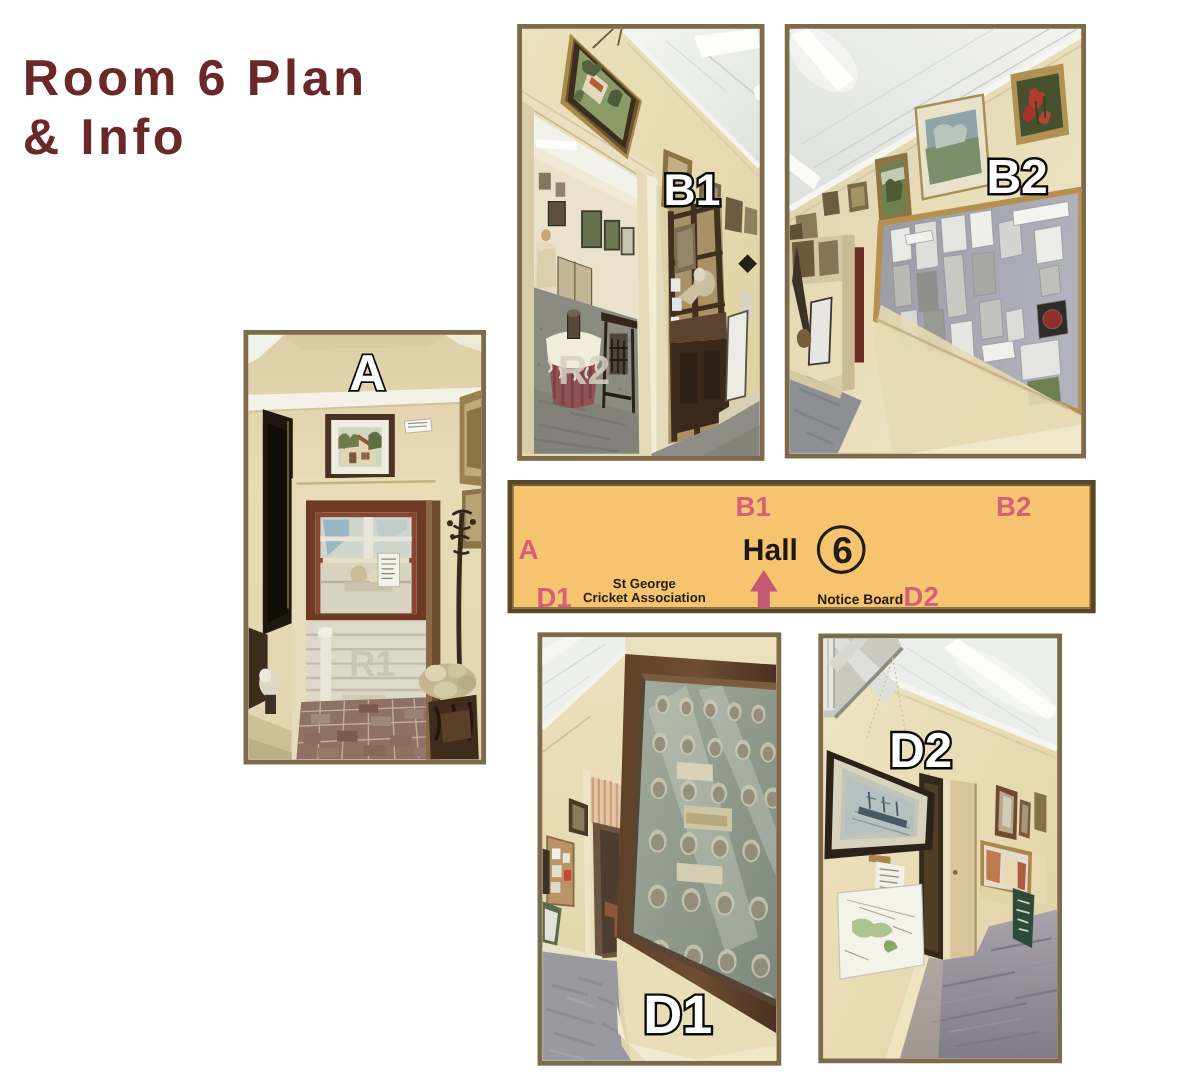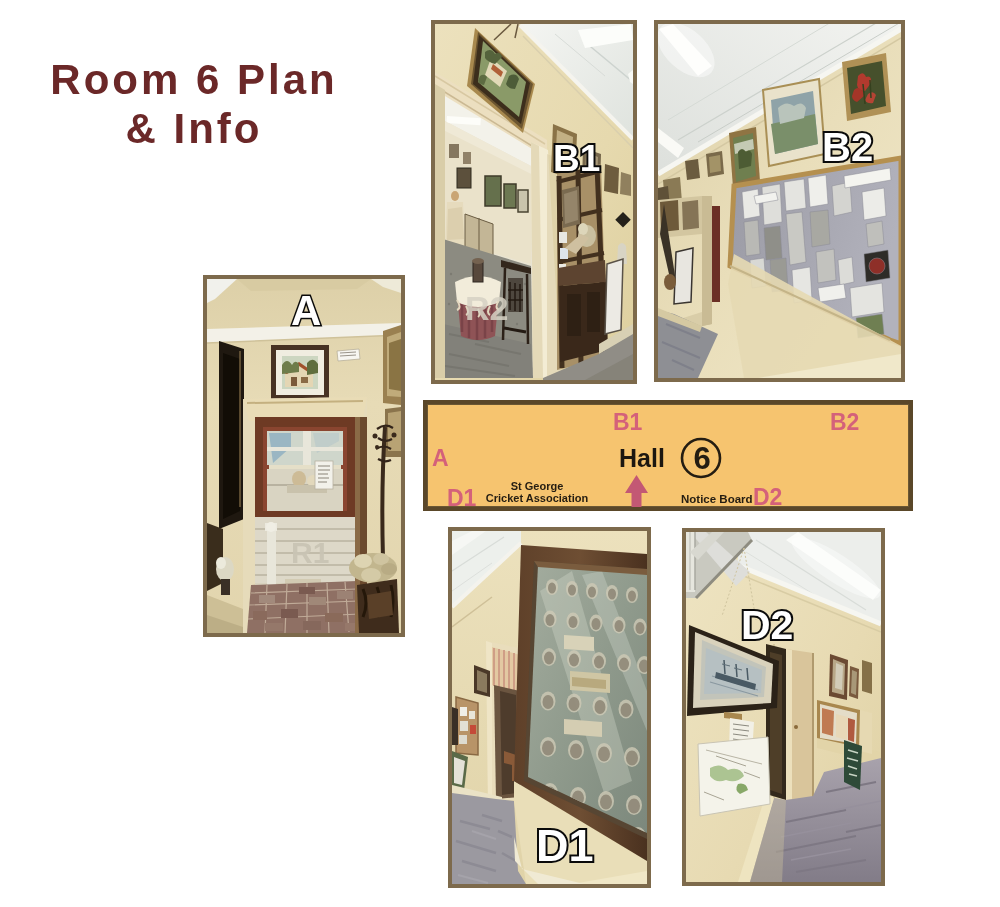--- a/index.html
+++ b/index.html
@@ -1,19 +1,19 @@
 <!DOCTYPE html>
 <html><head>
 <meta charset="utf-8">
 <style>
   html,body{margin:0;padding:0;background:#ffffff;}
   body{width:1000px;height:907px;position:relative;font-family:"Liberation Sans",sans-serif;overflow:hidden;}
   .ph{position:absolute;border:4px solid #7d6a4c;box-sizing:border-box;background:#e8ddbb;}
   .ph svg{display:block;width:100%;height:100%;}
-  #title{position:absolute;left:19px;top:55px;width:350px;text-align:center;
+  #title{position:absolute;left:19px;top:40px;width:350px;text-align:left;
     font-weight:bold;font-size:42px;line-height:49px;color:#6b2828;letter-spacing:3px;}
 </style>
 </head>
 <body>
 <div id="title">Room 6 Plan<br>&amp; Info</div>
 
 <div class="ph" id="b1" style="left:431px;top:20px;width:206px;height:364px;">
 <svg viewBox="0 0 198 356" preserveAspectRatio="none">
 <defs>
 <linearGradient id="b1wall" x1="0" y1="0" x2="1" y2="1">

